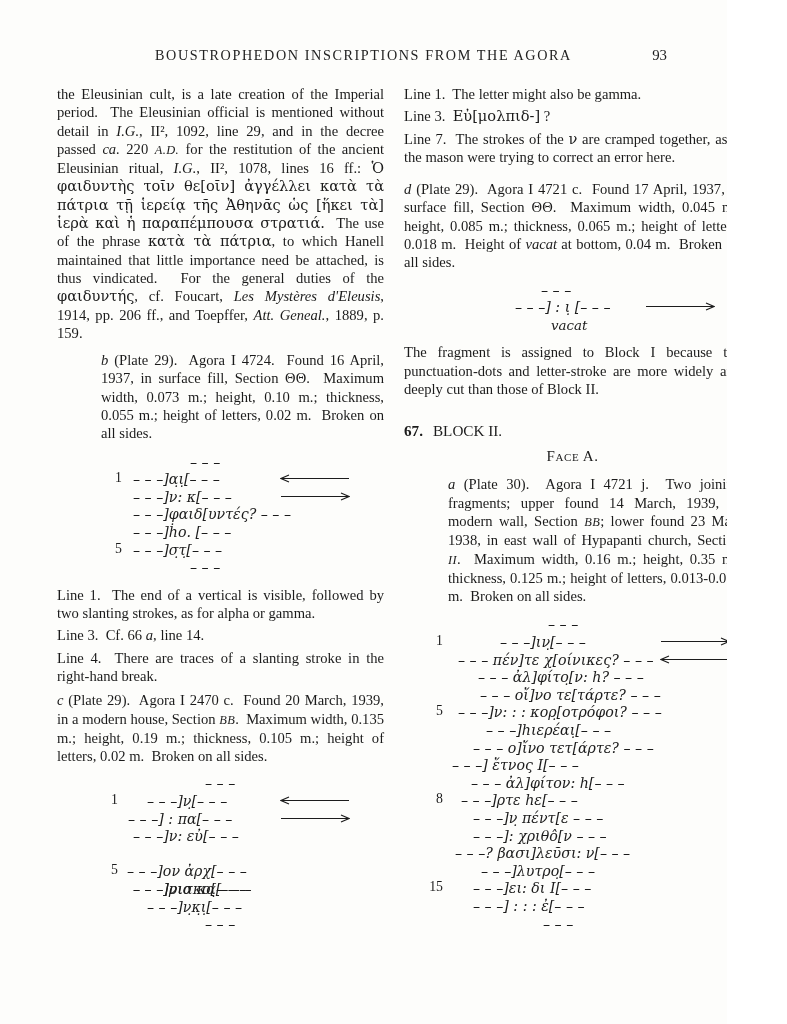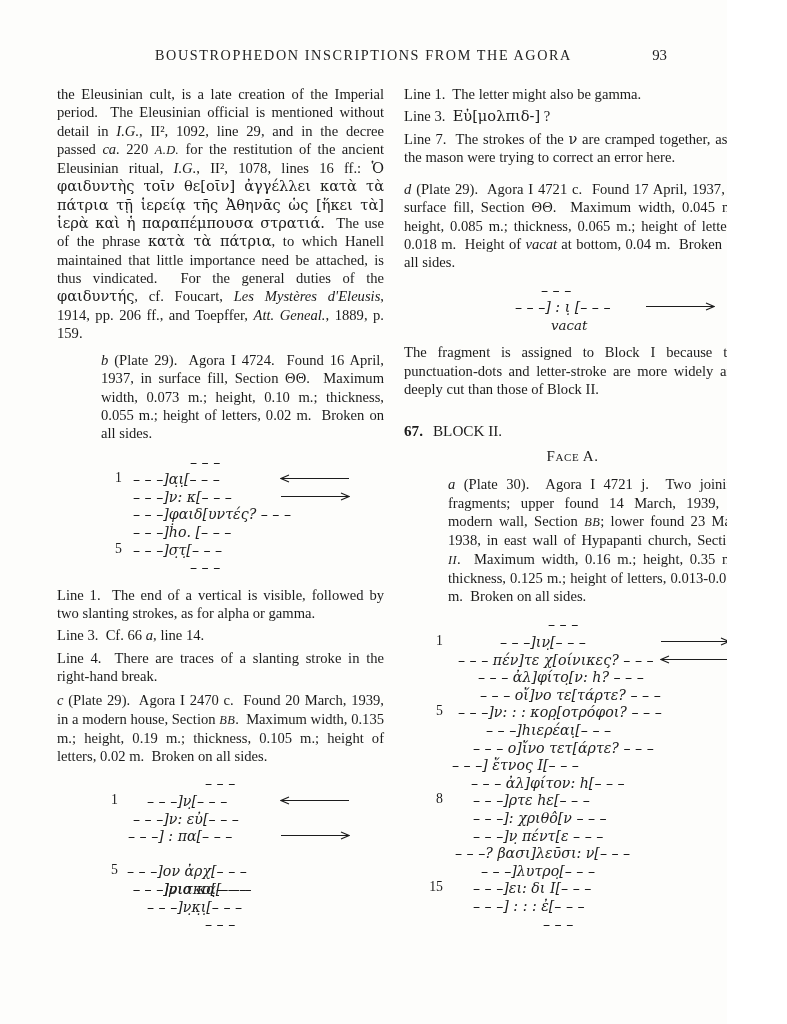--- a/index.html
+++ b/index.html
@@ -64,25 +64,25 @@
       <p class="p mb4"><span>Line 1.&nbsp; The end of a vertical is visible, followed by two slanting strokes, as for alpha or gamma.</span></p>
       <p class="p mb4"><span>Line 3.&nbsp; Cf. 66 </span><span class="it">a</span><span>, line 14.</span></p>
       <p class="p mb6"><span>Line 4.&nbsp; There are traces of a slanting stroke in the right-hand break.</span></p>
       <p class="p"><span class="it">c</span><span> (Plate 29).&nbsp; Agora I 2470 c.&nbsp; Found 20 March, 1939, in a modern house, Section </span><span class="sc">BB</span><span>.&nbsp; Maximum width, 0.135 m.; height, 0.19 m.; thickness, 0.105 m.; height of letters, 0.02 m.&nbsp; Broken on all sides.</span></p>
       <div class="insc insc-c">
           <div class="irow"><span class="inum"></span><span class="itxt" style="margin-left: 78px;">– – –</span></div>
           <div class="irow"><span class="inum">1</span><span class="itxt" style="margin-left: 20px;">– – –]ν̣[– – –</span><span class="iarrow"><svg width="70" height="9" viewBox="0 0 70 9">
                 <line x1="2" y1="4.5" x2="69" y2="4.5" stroke="currentColor" stroke-width="1.1"></line>
                 <polyline points="9,1 1,4.5 9,8" fill="none" stroke="currentColor" stroke-width="1.1"></polyline>
               </svg></span></div>
-          <div class="irow"><span class="inum"></span><span class="itxt" style="margin-left: 6px;">– – –]ν: εὐ[– – –</span></div>
           <div class="irow"><span class="inum"></span><span class="itxt" style="margin-left: 1px;">– – –] : πα[– – –</span><span class="iarrow"><svg width="70" height="9" viewBox="0 0 70 9">
                 <line x1="1" y1="4.5" x2="68" y2="4.5" stroke="currentColor" stroke-width="1.1"></line>
                 <polyline points="61,1 69,4.5 61,8" fill="none" stroke="currentColor" stroke-width="1.1"></polyline>
               </svg></span></div>
+          <div class="irow"><span class="inum"></span><span class="itxt" style="margin-left: 6px;">– – –]ν: εὐ[– – –</span></div>
           <div class="irow"><span class="inum"></span><span class="itxt" style="margin-left: 6px; margin-top: 36px;">– – –]ρια κα̣[– – –</span></div>
           <div class="irow"><span class="inum">5</span><span class="itxt" style="margin-left: 0px;">– – –]ον ἀρχ[– – –</span></div>
           <div class="irow"><span class="inum"></span><span class="itxt" style="margin-left: 6px;">– – –]νισκο[– – –</span></div>
           <div class="irow"><span class="inum"></span><span class="itxt" style="margin-left: 20px;">– – –]ν̣κ̣ι̣[– – –</span></div>
           <div class="irow"><span class="inum"></span><span class="itxt" style="margin-left: 78px;">– – –</span></div>
         </div>
     </div>
 
     <div class="col colR">
       <p class="p mb4"><span>Line 1.&nbsp; The letter might also be gamma.</span></p>
@@ -111,23 +111,23 @@
                 <line x1="2" y1="4.5" x2="69" y2="4.5" stroke="currentColor" stroke-width="1.1"></line>
                 <polyline points="9,1 1,4.5 9,8" fill="none" stroke="currentColor" stroke-width="1.1"></polyline>
               </svg></span></div>
           <div class="irow"><span class="inum"></span><span class="itxt" style="margin-left: 26px;">– – – ἀλ]φίτο̣[ν: h? – – –</span></div>
           <div class="irow"><span class="inum"></span><span class="itxt" style="margin-left: 28px;">– – – οἴ]νο τε[τάρτε? – – –</span></div>
           <div class="irow"><span class="inum">5</span><span class="itxt" style="margin-left: 6px;">– – –]ν: : : κορ̣[οτρόφοι? – – –</span></div>
           <div class="irow"><span class="inum"></span><span class="itxt" style="margin-left: 34px;">– – –]hιερέαι̣[– – –</span></div>
           <div class="irow"><span class="inum"></span><span class="itxt" style="margin-left: 21px;">– – – ο]ἴνο τετ[άρτε? – – –</span></div>
           <div class="irow"><span class="inum"></span><span class="itxt" style=" font-style: italic;">– – –] ἔτνος Ι[– – –</span></div>
           <div class="irow"><span class="inum"></span><span class="itxt" style="margin-left: 19px;">– – – ἀλ]φίτον: h[– – –</span></div>
-          <div class="irow"><span class="inum">8</span><span class="itxt" style="margin-left: 21px;">– – –]ρτε hε[– – –</span></div>
+          <div class="irow"><span class="inum">8</span><span class="itxt" style="margin-left: 9px;">– – –]ρτε hε[– – –</span></div>
+          <div class="irow"><span class="inum"></span><span class="itxt" style="margin-left: 21px;">– – –]ν̣ πέντ[ε – – –</span></div>
           <div class="irow"><span class="inum"></span><span class="itxt" style="margin-left: 21px;">– – –]: χριθο̂[ν – – –</span></div>
-          <div class="irow"><span class="inum"></span><span class="itxt" style="margin-left: 21px;">– – –]ν̣ πέντ[ε – – –</span></div>
           <div class="irow"><span class="inum"></span><span class="itxt" style="margin-left: 3px;">– – –? βασι]λεῦσι: ν[– – –</span></div>
           <div class="irow"><span class="inum"></span><span class="itxt" style="margin-left: 29px;">– – –]λυτρο̣[– – –</span></div>
           <div class="irow"><span class="inum">15</span><span class="itxt" style="margin-left: 21px;">– – –]ει: δι Ι[– – –</span></div>
           <div class="irow"><span class="inum"></span><span class="itxt" style="margin-left: 21px;">– – –] : : : ἐ[– – –</span></div>
           <div class="irow"><span class="inum"></span><span class="itxt" style="margin-left: 91px;">– – –</span></div>
         </div>
     </div>
   </div>
 </div>
 

